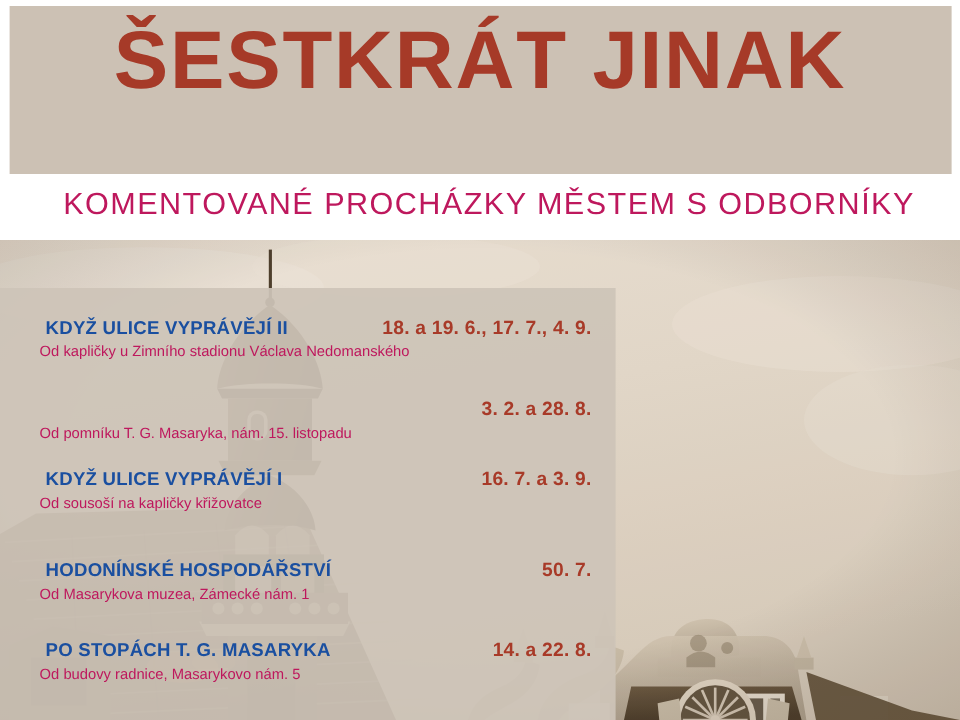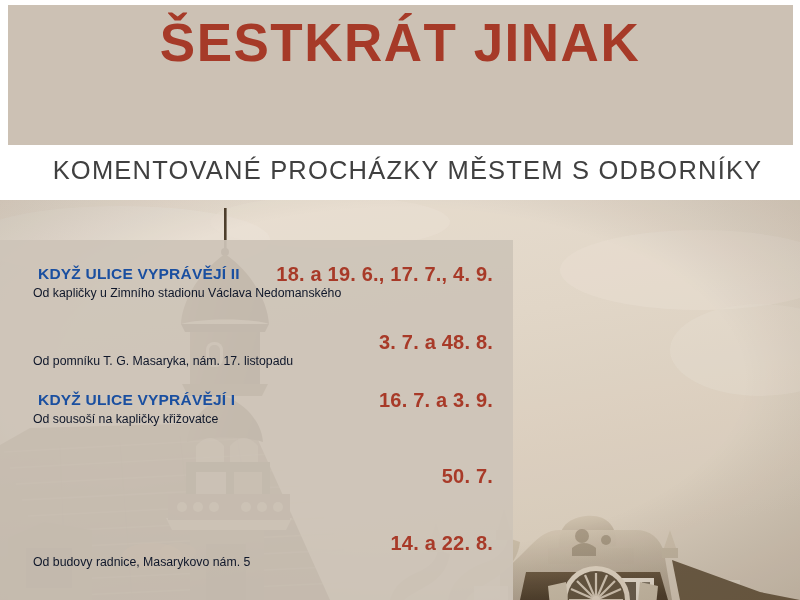--- a/index.html
+++ b/index.html
@@ -11,31 +11,31 @@
   .poster{position:absolute;inset:0;background:#FFFFFF;overflow:hidden;}
 
   
   .header-band{
     position:absolute;left:8px;top:5px;width:785px;height:140px;
     background:#CCC1B4;
   }
   .poster-title{
     position:absolute;left:0;right:0;top:16px;
     text-align:center;
-    font-size:53px;line-height:1;font-weight:bold;
+    font-size:68px;line-height:1;font-weight:bold;
     letter-spacing:1.5px;
     color:#A63A28;
     white-space:nowrap;
   }
   .poster-subtitle{
     position:absolute;left:15px;right:0;top:158px;
     text-align:center;
     font-size:25.5px;line-height:1;font-weight:normal;
     letter-spacing:1.2px;
-    color:#404040;
+    color:#be185d;
     white-space:nowrap;
   }
 
   
   .photo{
     position:absolute;left:0;top:200px;width:800px;height:400px;
     overflow:hidden;
     background:#EFE7DC;
   }
   .photo svg{display:block;width:800px;height:400px;}
@@ -57,29 +57,29 @@
   }
   .tour-name{
     position:absolute;left:0;top:0;
     font-size:15.5px;font-weight:bold;line-height:20px;
     letter-spacing:0.2px;
     color:#1A4FA0;
     white-space:nowrap;
   }
   .tour-date{
     position:absolute;right:0;top:0;
-    font-size:20px;font-weight:bold;line-height:20px;
+    font-size:16px;font-weight:bold;line-height:20px;
     letter-spacing:0.2px;
     color:#A83A28;
     white-space:nowrap;
   }
   .tour-start{
     position:absolute;left:-5px;top:22px;
     font-size:12.3px;font-weight:normal;line-height:15px;
-    color:#0f172a;
+    color:#be185d;
     white-space:nowrap;
   }
   
   .tour-row.clipped{
     height:9px;overflow:hidden;
   }
 </style>
 </head>
 <body>
 
@@ -272,41 +272,44 @@
       <div class="tour-row" style="top:24px;">
         <div class="tour-head">
           <span class="tour-name">KDYŽ ULICE VYPRÁVĚJÍ II</span>
           <span class="tour-date">18. a 19. 6., 17. 7., 4. 9.</span>
         </div>
         <div class="tour-start">Od kapličky u Zimního stadionu Václava Nedomanského</div>
       </div>
 
       <div class="tour-row" style="top:92px;">
         <div class="tour-head">
-          <span class="tour-date">3. 7. a 48. 8.</span>
-        </div>
-        <div class="tour-start">Od pomníku T. G. Masaryka, nám. 17. listopadu</div>
+          <span class="tour-date">3. 2. a 28. 8.</span>
+        </div>
+        <div class="tour-start">Od pomníku T. G. Masaryka, nám. 15. listopadu</div>
       </div>
 
       <div class="tour-row" style="top:150px;">
         <div class="tour-head">
           <span class="tour-name">KDYŽ ULICE VYPRÁVĚJÍ I</span>
           <span class="tour-date">16. 7. a 3. 9.</span>
         </div>
         <div class="tour-start">Od sousoší na kapličky křižovatce</div>
       </div>
 
       <div class="tour-row" style="top:226px;">
         <div class="tour-head">
+          <span class="tour-name">HODONÍNSKÉ HOSPODÁŘSTVÍ</span>
           <span class="tour-date">50. 7.</span>
         </div>
+        <div class="tour-start">Od Masarykova muzea, Zámecké nám. 1</div>
       </div>
 
       <div class="tour-row" style="top:293px;">
         <div class="tour-head">
+          <span class="tour-name">PO STOPÁCH T. G. MASARYKA</span>
           <span class="tour-date">14. a 22. 8.</span>
         </div>
         <div class="tour-start">Od budovy radnice, Masarykovo nám. 5</div>
       </div>
 
       <div class="tour-row clipped" style="top:351px;">
         <div class="tour-head">
           <span class="tour-name"></span>
           <span class="tour-date"></span>
         </div>

